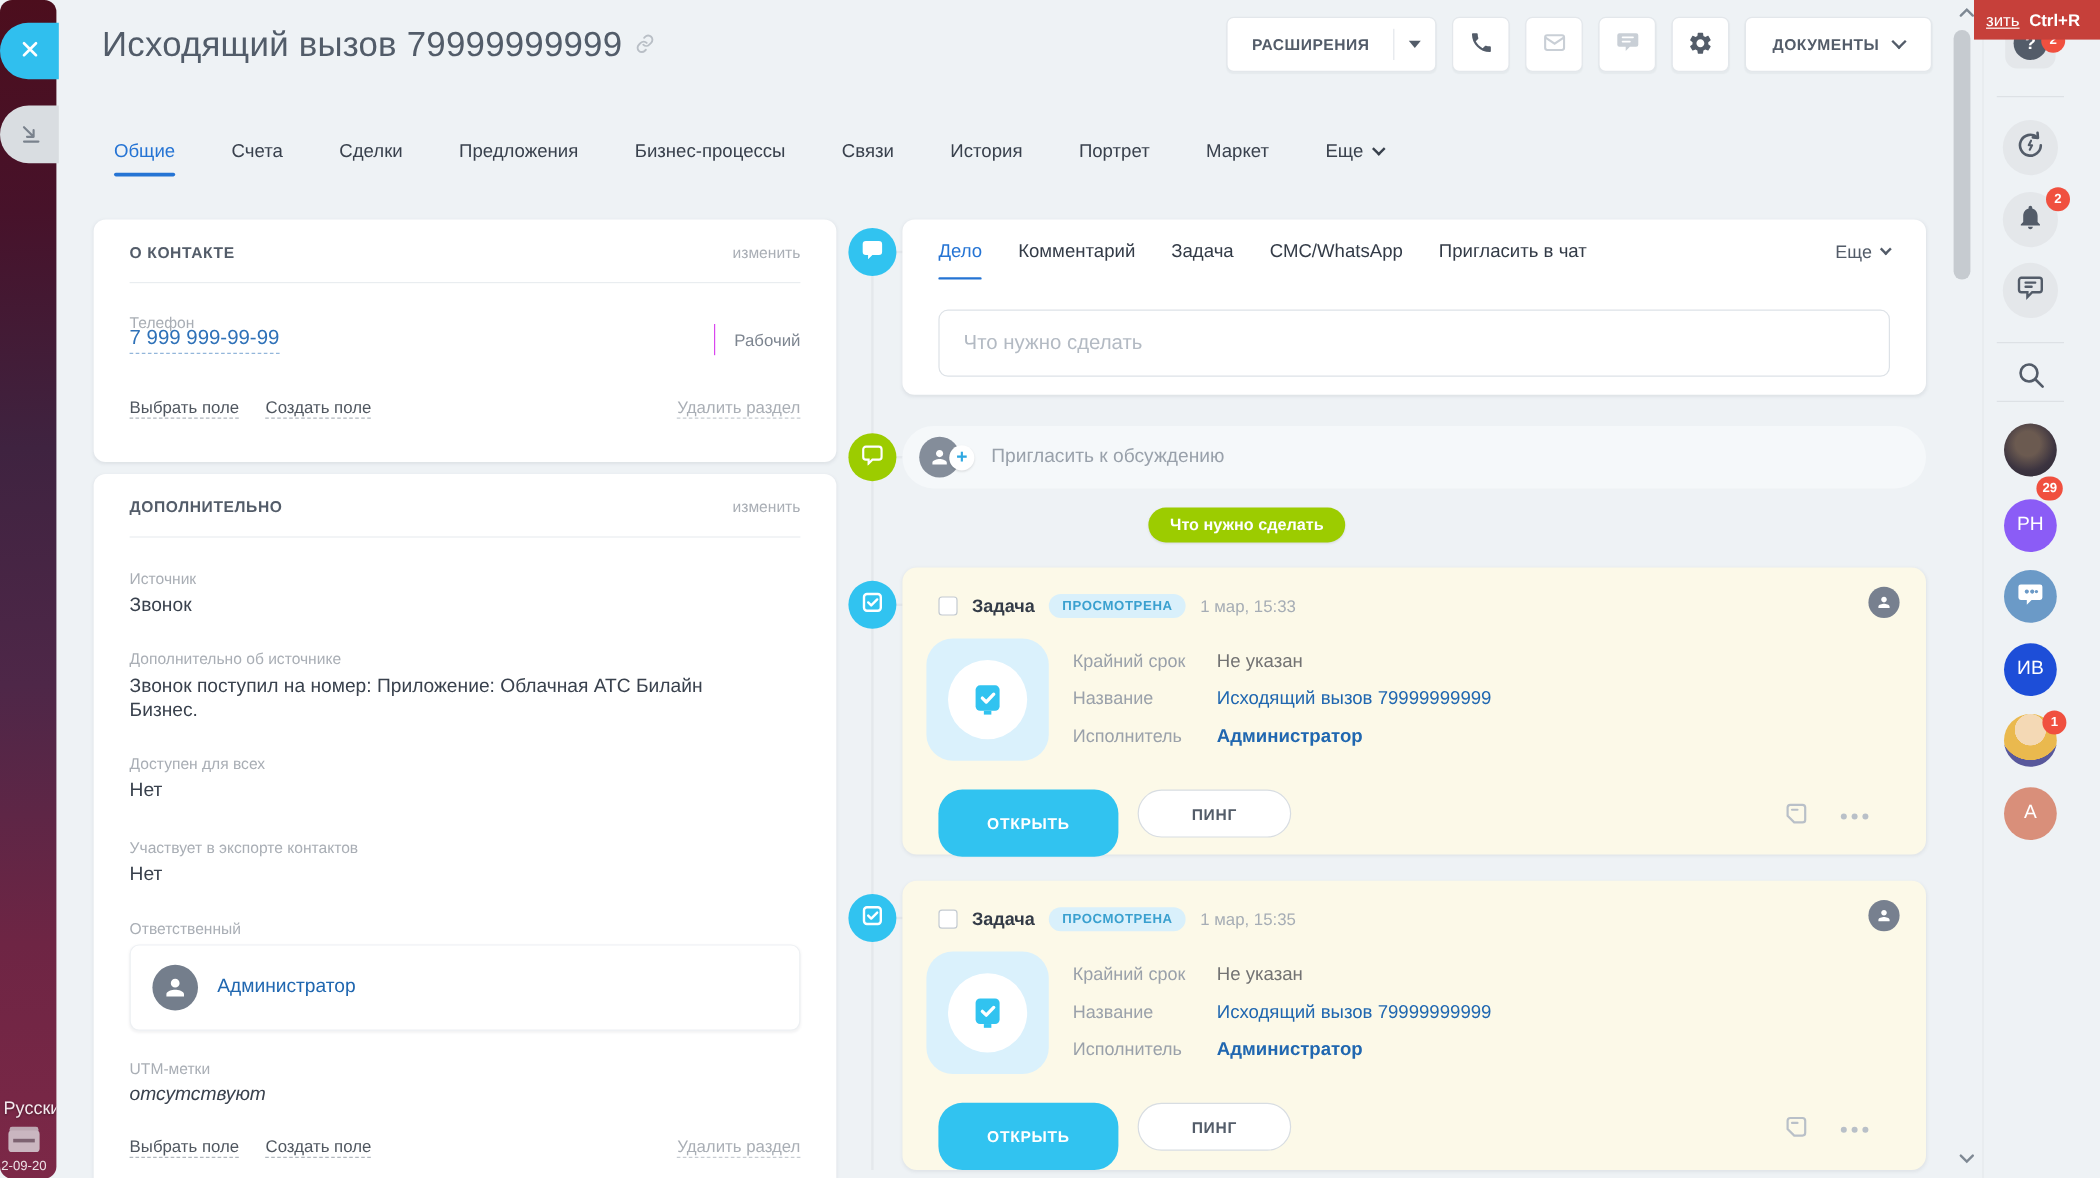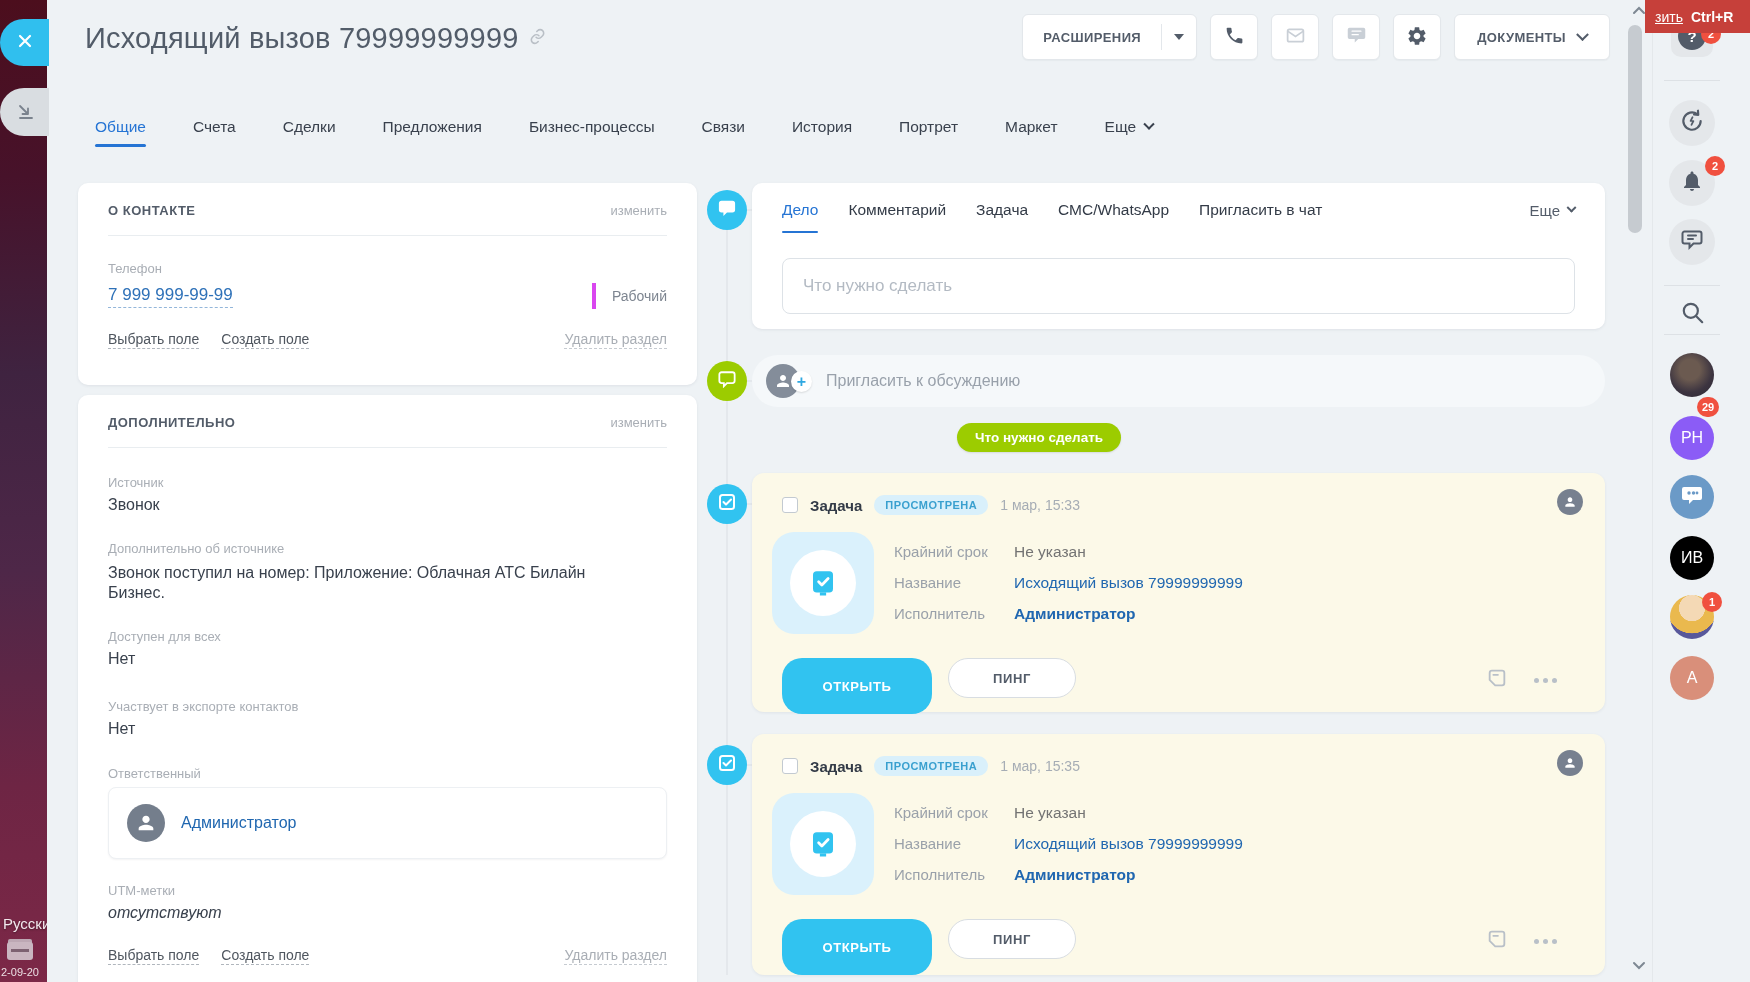--- a/index.html
+++ b/index.html
@@ -2,21 +2,21 @@
 <html><head>
 <meta charset="utf-8">
 <style>
   * { margin:0; padding:0; box-sizing:border-box; }
   html,body { width:1750px; height:982px; overflow:hidden; }
   body { font-family:"Liberation Sans", sans-serif; background:#eef2f5; }
   #app { position:relative; width:1750px; height:982px; background:#eef2f5; overflow:hidden; }
 
   
   .bg-strip { position:absolute; left:0; top:0; width:47px; height:982px; overflow:hidden;
-    background:linear-gradient(178deg,#4c0e1d 0%,#47122a 18%,#3f2340 38%,#4e2748 58%,#6e2544 80%,#7c2847 100%); }
+    background:linear-gradient(178deg,#4c0e1d 0%,#47122a 18%,#3f2340 38%,#4e2748 58%,#6e2544 80%,#7c2847 100%);border-radius:10px; }
   .bg-lang { position:absolute; left:3px; top:915px; color:#f3e9ee; font-size:15px; white-space:nowrap; text-shadow:0 1px 2px rgba(0,0,0,.4); }
   .bg-printer { position:absolute; left:7px; top:942px; width:26px; height:18px; background:#d8cfd6; border-radius:3px; box-shadow:0 -4px 0 -1px #c9bfc7; opacity:.85; }
   .bg-printer::after { content:""; position:absolute; left:4px; top:7px; width:18px; height:3px; background:#7e6d79; }
   .bg-bottom-text { position:absolute; left:1px; top:966px; color:rgba(255,255,255,.85); font-size:11px; white-space:nowrap; }
 
   
   .close-btn { position:absolute; left:0; top:19px; width:49px; height:47px; background:#30bfee; border:none;
     border-radius:24px 0 0 24px; cursor:pointer; display:flex; align-items:center; justify-content:center; z-index:3; }
   .collapse-btn { position:absolute; left:0; top:88px; width:49px; height:48px; background:#d9dde1; border:none;
     border-radius:24px 0 0 24px; cursor:pointer; display:flex; align-items:center; justify-content:center; z-index:3; }
@@ -50,21 +50,21 @@
   
   .lcard { left:78px; width:619px; }
   .lrow { position:absolute; left:30px; right:30px; }
   .sec-title { font-size:13px; font-weight:bold; letter-spacing:.5px; color:#535c69; }
   .edit-link { font-size:13px; color:#a9aeb5; cursor:pointer; }
   .hdivider { border-top:1px solid #e9edf0; }
   .f-label { font-size:13px; color:#a9aeb5; }
   .f-value { font-size:16px; color:#39414d; }
   .phone-row { display:flex; align-items:center; justify-content:space-between; }
   .phone-link { font-size:17px; color:#2e71b8; border-bottom:1px dashed #93b6da; cursor:pointer; padding-bottom:2px; }
-  .phone-type { font-size:14px; color:#7d8590; border-left:4px solid #d946ef; padding-left:16px; line-height:26px; }
+  .phone-type { font-size:14px; color:#7d8590; border-left:1px solid #d946ef; padding-left:16px; line-height:26px; }
   .links-row { display:flex; align-items:center; gap:22px; }
   .fld-link { font-size:14px; color:#4f565f; border-bottom:1px dashed #b0b6bd; cursor:pointer; padding-bottom:1px; }
   .del-link { margin-left:auto; font-size:14px; color:#a9aeb5; border-bottom:1px dashed #c6cbd1; cursor:pointer; padding-bottom:1px; }
   .resp-card { display:flex; align-items:center; gap:16px; height:72px; border:1px solid #edf0f3; border-radius:8px;
     box-shadow:0 1px 2px rgba(83,92,105,.07); padding:0 18px; background:#fff; cursor:pointer; }
   .resp-ava { width:38px; height:38px; border-radius:50%; background:#747e8c; display:flex; align-items:center; justify-content:center; }
   .resp-name { font-size:16px; color:#2067b0; }
   .wrap-val { max-width:490px; line-height:20px; }
 
   
@@ -249,21 +249,21 @@
     </span>
   </div>
 
   <div class="card lcard" style="top:183px; height:202px;">
     <div class="lrow" style="top:20px; display:flex; justify-content:space-between;">
       <span class="sec-title">О КОНТАКТЕ</span>
       <span class="edit-link">изменить</span>
     </div>
     <div class="lrow hdivider" style="top:52px;"></div>
     <div class="lrow f-label" style="top:78px;">Телефон</div>
-    <div class="lrow phone-row" style="top:100px;gap:40px;">
+    <div class="lrow phone-row" style="top:87px;gap:40px;">
       <span class="phone-link">7 999 999-99-99</span>
       <span class="phone-type">Рабочий</span>
     </div>
     <div class="lrow links-row" style="top:148px;">
       <span class="fld-link">Выбрать поле</span>
       <span class="fld-link">Создать поле</span>
       <span class="del-link">Удалить раздел</span>
     </div>
   </div>
 
@@ -555,21 +555,21 @@
     <span>
       <svg width="24" height="24" viewBox="0 0 24 24" fill="#fff">
           <path d="M4 4h16a2 2 0 0 1 2 2v9a2 2 0 0 1-2 2h-7l-4 4v-4H4a2 2 0 0 1-2-2V6a2 2 0 0 1 2-2z"></path>
           <circle cx="9" cy="10" r="1.7" fill="#6b9ac7"></circle>
           <circle cx="13.5" cy="10" r="1.7" fill="#6b9ac7"></circle>
           <circle cx="17" cy="10" r="1.4" fill="#6b9ac7"></circle>
         </svg>
     </span>
   </div>
 
-  <div class="ava" style="top:536px; background:#000000;">
+  <div class="ava" style="top:536px; background:#1d4ed8;">
     <span>ИВ</span>
   </div>
 
   <span class="badge" style="left:1702px; top:592px;">1</span>
   <div class="ava ava-photo2" style="top:595px;"></div>
 
   <div class="ava" style="top:656px; background:#d98f7a;">
     <span>А</span>
   </div>
 

